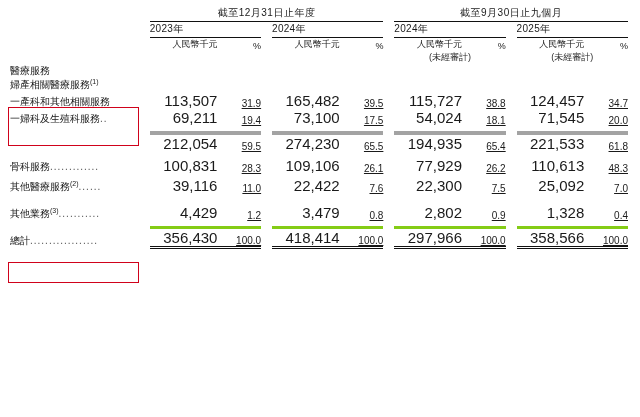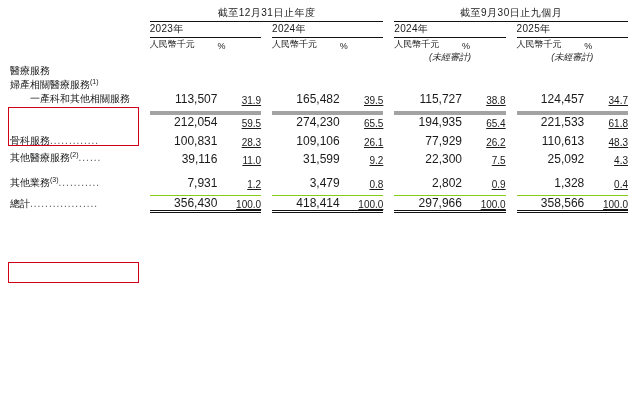--- a/index.html
+++ b/index.html
@@ -43,66 +43,65 @@
     font-size: 10px;
     padding-bottom: 3px;
     letter-spacing: .5px;
   }
   .year {
     font-size: 10px;
     padding: 5px 0 4px 0;
     letter-spacing: .3px;
   }
   .unit {
-    text-align: left;
+    text-align: right;
     font-size: 9px;
     padding: 5px 0 4px 0;
     white-space: nowrap;
   }
   .unaud {
     text-align: center;
     font-size: 9px;
-    font-style: italic;
     padding: 7px 0 6px 0;
     color: #2a2a2a;
   }
   .row-label {
     text-align: left;
     font-size: 10px;
     padding: 5px 0 4px 0;
     white-space: nowrap;
     overflow: hidden;
   }
   .row-label .dots {
     color: #555;
     letter-spacing: 1px;
   }
   .num {
     text-align: right;
-    font-size: 12px;
+    font-size: 15px;
     padding: 5px 2px 4px 0;
     font-variant-numeric: tabular-nums;
   }
   .pct {
     text-align: right;
     font-size: 10px;
     padding: 5px 2px 4px 0;
     font-variant-numeric: tabular-nums;
     text-decoration: underline;
   }
-  .indent-1 { padding-left: 2px; text-align: center; }
+  .indent-1 { padding-left: 2px; }
   .bold { font-weight: bold; }
   .sup { font-size: 7px; vertical-align: super; }
 
   tr.subtotal td.num, tr.subtotal td.pct { border-top: 4px solid #a3a3a3; }
   tr.spacer td { height: 5px; font-size: 0; line-height: 0; }
   tr.spacer-sm td { height: 3px; font-size: 0; line-height: 0; }
 
   tr.grand td.num, tr.grand td.pct {
-    border-top: 1px solid #84cc16;
+    border-top: 3px solid #84cc16;
     border-bottom: 3px double #111;
     font-weight: normal;
   }
 
   
   .redbox {
     position: absolute;
     border: 1.6px solid #d0021b;
     pointer-events: none;
     box-sizing: border-box;
@@ -213,20 +212,34 @@
       <td class="num">165,482</td>
       <td class="pct">39.5</td>
       <td></td>
       <td class="num">115,727</td>
       <td class="pct">38.8</td>
       <td></td>
       <td class="num">124,457</td>
       <td class="pct">34.7</td>
     </tr>
 
+    <tr>
+      <td class="row-label indent-1"><span>一婦科及生殖科服務</span><span class="dots">..</span></td>
+      <td class="num">69,211</td>
+      <td class="pct">19.4</td>
+      <td></td>
+      <td class="num">73,100</td>
+      <td class="pct">17.5</td>
+      <td></td>
+      <td class="num">54,024</td>
+      <td class="pct">18.1</td>
+      <td></td>
+      <td class="num">71,545</td>
+      <td class="pct">20.0</td>
+    </tr>
 
 
     <tr class="spacer">
           <td colspan="12"></td>
         </tr>
 
     <tr class="subtotal">
       <td class="row-label"></td>
       <td class="num">212,054</td>
       <td class="pct">59.5</td>
@@ -262,42 +275,42 @@
 
     <tr class="spacer-sm">
           <td colspan="12"></td>
         </tr>
 
     <tr>
       <td class="row-label"><span>其他醫療服務</span><span class="sup">(2)</span><span class="dots">......</span></td>
       <td class="num">39,116</td>
       <td class="pct">11.0</td>
       <td></td>
-      <td class="num">31,599</td>
-      <td class="pct">9.2</td>
+      <td class="num">22,422</td>
+      <td class="pct">7.6</td>
       <td></td>
       <td class="num">22,300</td>
       <td class="pct">7.5</td>
       <td></td>
       <td class="num">25,092</td>
-      <td class="pct">4.3</td>
+      <td class="pct">7.0</td>
     </tr>
 
     <tr class="spacer">
           <td colspan="12"></td>
         </tr>
 
 
     <tr class="spacer">
           <td colspan="12"></td>
         </tr>
 
     <tr>
       <td class="row-label"><span>其他業務</span><span class="sup">(3)</span><span class="dots">...........</span></td>
-      <td class="num">7,931</td>
+      <td class="num">4,429</td>
       <td class="pct">1.2</td>
       <td></td>
       <td class="num">3,479</td>
       <td class="pct">0.8</td>
       <td></td>
       <td class="num">2,802</td>
       <td class="pct">0.9</td>
       <td></td>
       <td class="num">1,328</td>
       <td class="pct">0.4</td>

